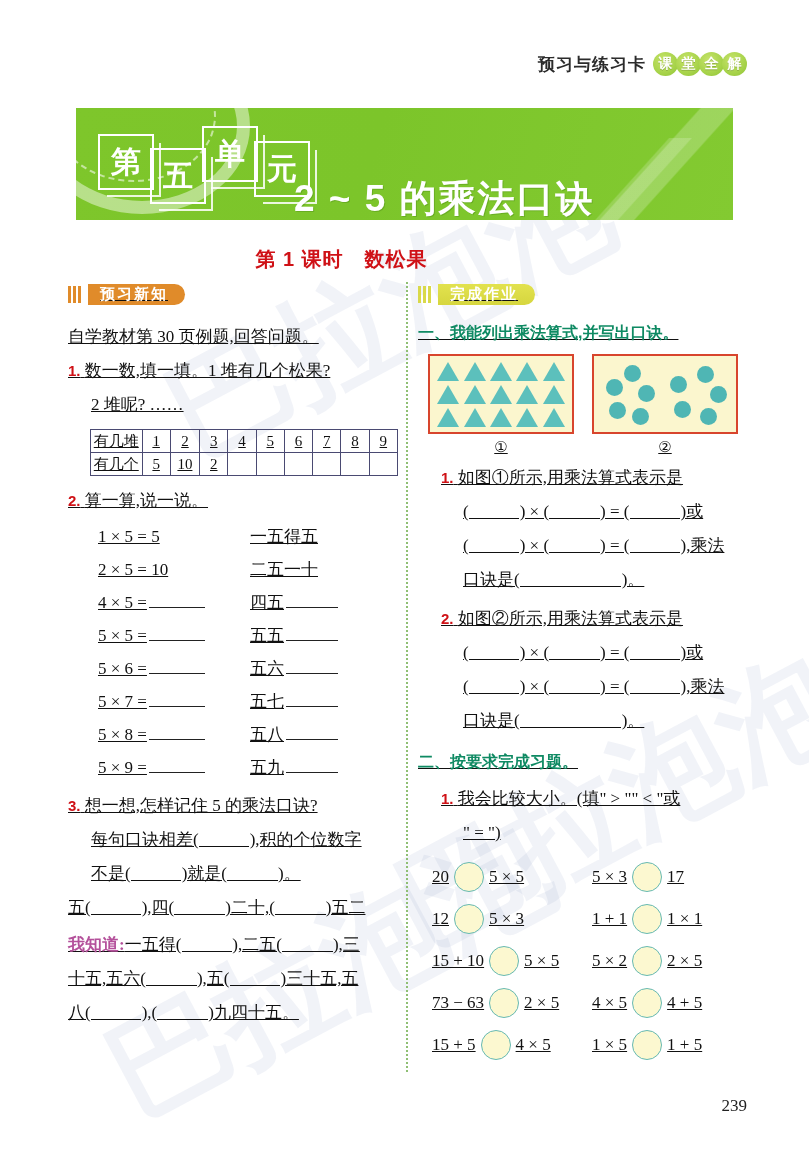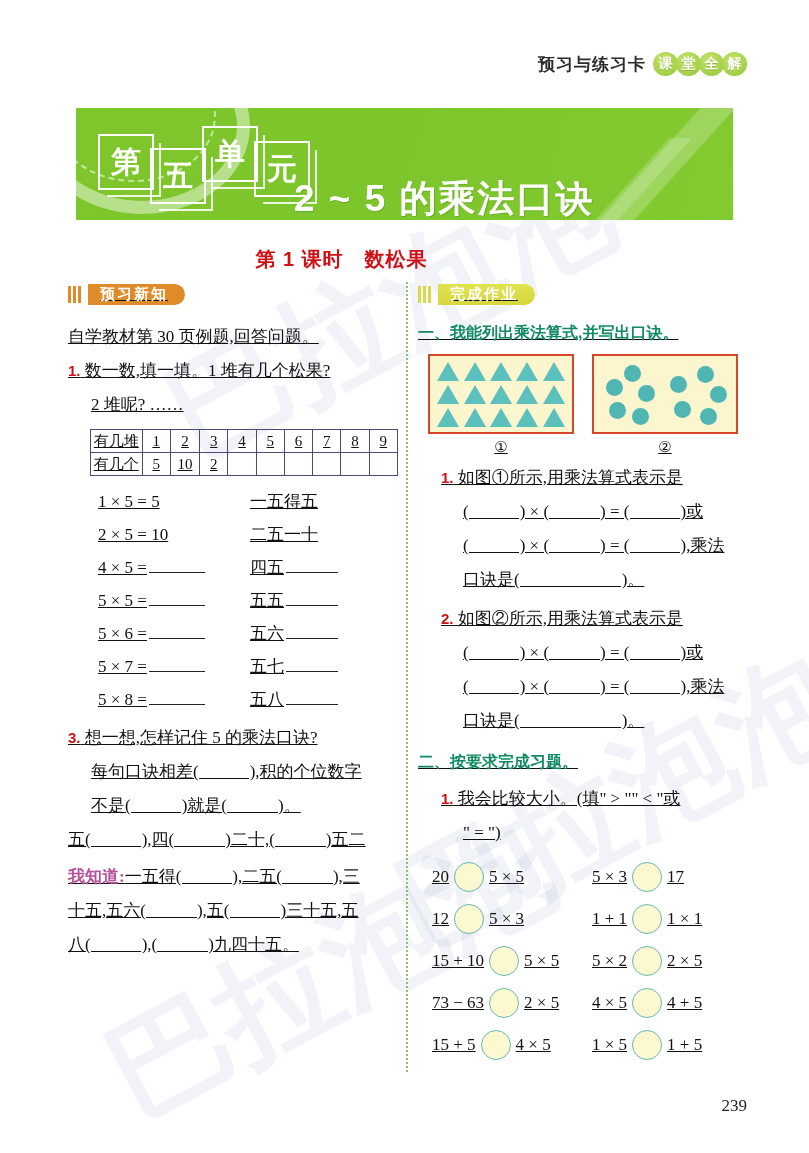--- a/index.html
+++ b/index.html
@@ -295,20 +295,24 @@
         <td class="cell"></td>
         <td class="cell"></td>
         <td class="cell"></td>
         <td class="cell"></td>
         <td class="cell"></td>
         <td class="cell"></td>
       </tr>
     </tbody>
       </table>
 
+    <p class="p">
+      <span class="qnum">2.</span>
+      <span>算一算,说一说。</span>
+    </p>
 
     <div class="mul-list">
       <div class="mul-row">
         <div class="mul-left">1 × 5 = 5</div>
         <div class="mul-right">一五得五</div>
       </div>
       <div class="mul-row">
         <div class="mul-left">2 × 5 = 10</div>
         <div class="mul-right">二五一十</div>
       </div>
@@ -343,20 +347,28 @@
         <div class="mul-right">
           <span>五七</span><span class="blank sm"></span>
         </div>
       </div>
       <div class="mul-row">
         <div class="mul-left">
           <span>5 × 8 =</span><span class="blank"></span>
         </div>
         <div class="mul-right">
           <span>五八</span><span class="blank sm"></span>
+        </div>
+      </div>
+      <div class="mul-row">
+        <div class="mul-left">
+          <span>5 × 9 =</span><span class="blank"></span>
+        </div>
+        <div class="mul-right">
+          <span>五九</span><span class="blank sm"></span>
         </div>
       </div>
     </div>
 
     <p class="p mt6">
       <span class="qnum">3.</span>
       <span>想一想,怎样记住 5 的乘法口诀?</span>
     </p>
     <p class="p indent">每句口诀相差(　　　),积的个位数字</p>
     <p class="p indent">不是(　　　)就是(　　　)。</p>

